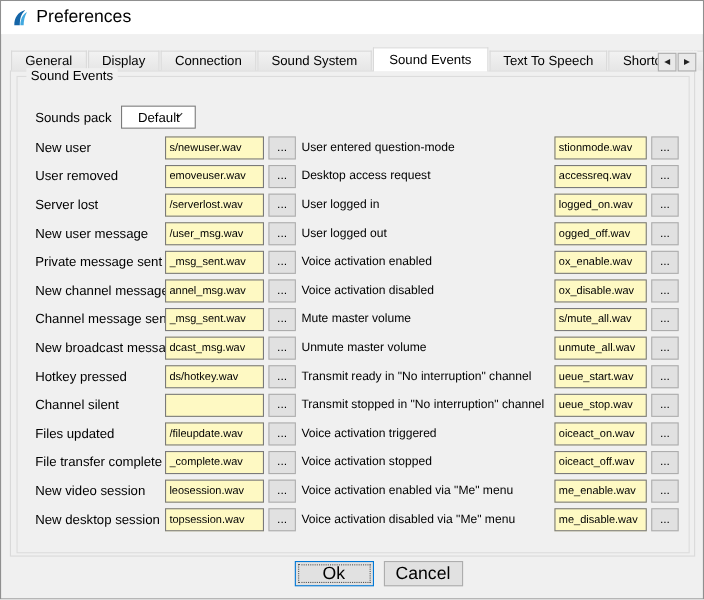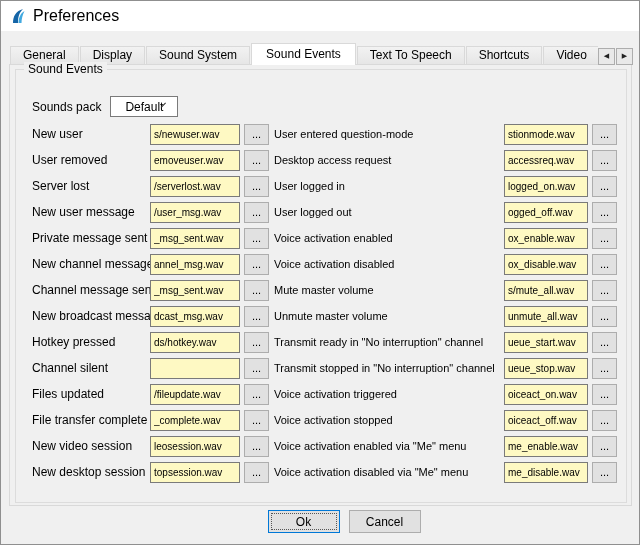--- a/index.html
+++ b/index.html
@@ -91,21 +91,21 @@
     color: #000; padding: 0; cursor: default;
   }
 
   
   .footer {
     position: absolute; left: 0; top: 509px; width: 100%;
     display: flex; justify-content: center; gap: 9px; transform: translateX(24px);
   }
   .btn {
     width: 72px; height: 23px; background: #e1e1e1; border: 1px solid #adadad;
-    font-family: "Liberation Sans", sans-serif; font-size: 12px; color: #000; cursor: default;
+    font-family: "Liberation Sans", sans-serif; font-size: 16px; color: #000; cursor: default;
   }
   .btn.default {
     border: 1px solid var(--accent, #0078d7);
     outline: 1px dotted #555; outline-offset: -4px;
   }
 </style>
 </head>
 <body>
 
 <div class="window">
@@ -117,20 +117,21 @@
         <path d="M8.5 15 C8.5 10 10.5 5 14.5 3 C12.5 7 11.5 11 11.5 15 Z" fill="#42a9e0"></path>
       </svg>
     </span>
     <span class="title">Preferences</span>
   </div>
 
   <div class="tab-pane"></div>
   <div class="tab-strip">
       <div class="tab">General</div>
       <div class="tab">Display</div>
+      <div class="tab">Connection</div>
       <div class="tab">Sound System</div>
       <div class="tab selected">Sound Events</div>
       <div class="tab">Text To Speech</div>
       <div class="tab">Shortcuts</div>
       <div class="tab">Video</div>
     </div>
   <div class="tab-scroller">
     <button class="tab-scroll-btn">◀</button>
     <button class="tab-scroll-btn">▶</button>
   </div>

